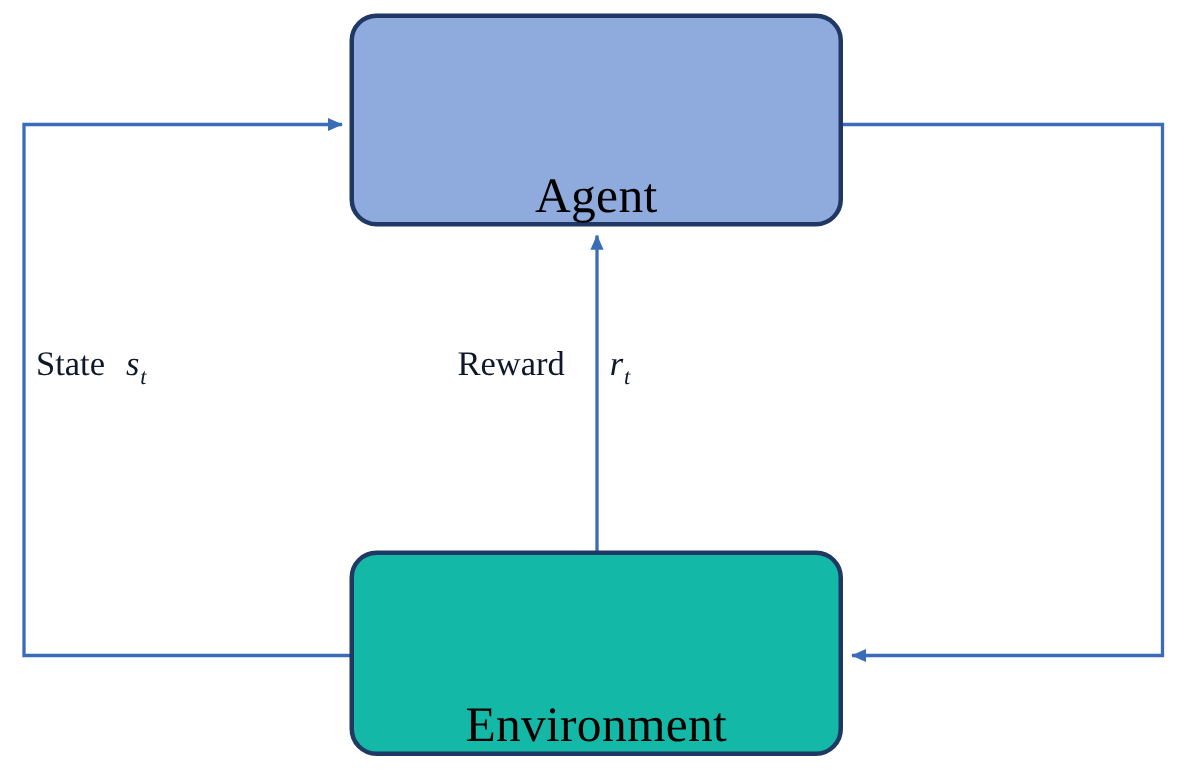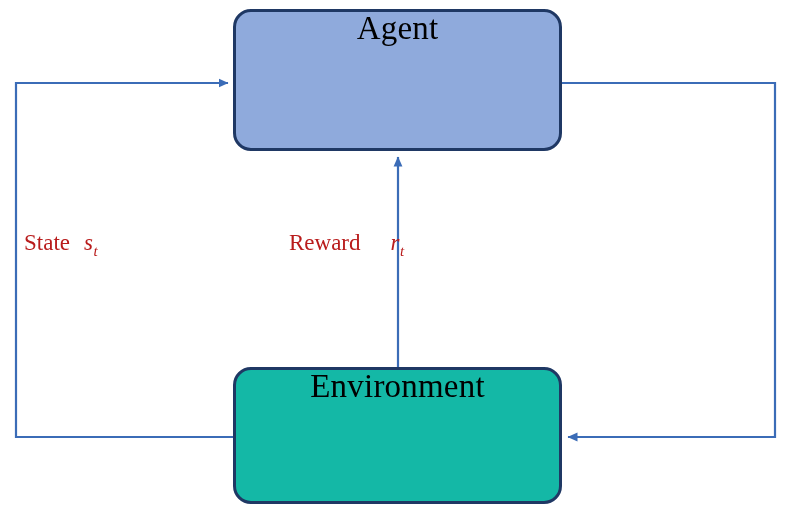--- a/index.html
+++ b/index.html
@@ -21,21 +21,21 @@
     top: 0;
     width: 798px;
     height: 514px;
   }
   .node {
     position: absolute;
     box-sizing: border-box;
     border: 3px solid #1F3864;
     border-radius: 18px;
     display: flex;
-    align-items: flex-start;
+    align-items: flex-end;
     justify-content: center;
     font-family: Liberation Serif, serif;
   }
   #agent-node {
     left: 233px;
     top: 9px;
     width: 329px;
     height: 142px;
     background: #8FAADC;
   }
@@ -49,21 +49,21 @@
   .node-label {
     font-size: 33px;
     color: #000000;
     line-height: 1;
     letter-spacing: 0.2px;
     white-space: nowrap;
   }
   .edge-label {
     position: absolute;
     font-size: 23px;
-    color: #b91c1c;
+    color: #0f172a;
     white-space: nowrap;
     line-height: 1;
   }
   .edge-label .word {
     font-style: normal;
   }
   .edge-label .sym {
     font-style: italic;
     margin-left: 14px;
   }
@@ -71,21 +71,21 @@
     font-style: italic;
     font-size: 15px;
     vertical-align: sub;
     margin-left: 0.5px;
   }
   #state-label {
     left: 24px;
     top: 231px;
   }
   #reward-label {
-    left: 289px;
+    left: 305px;
     top: 231px;
   }
   #reward-label .sym {
     margin-left: 30px;
   }
   #action-label {
     left: 645px;
     top: 231px;
   }
 </style>

